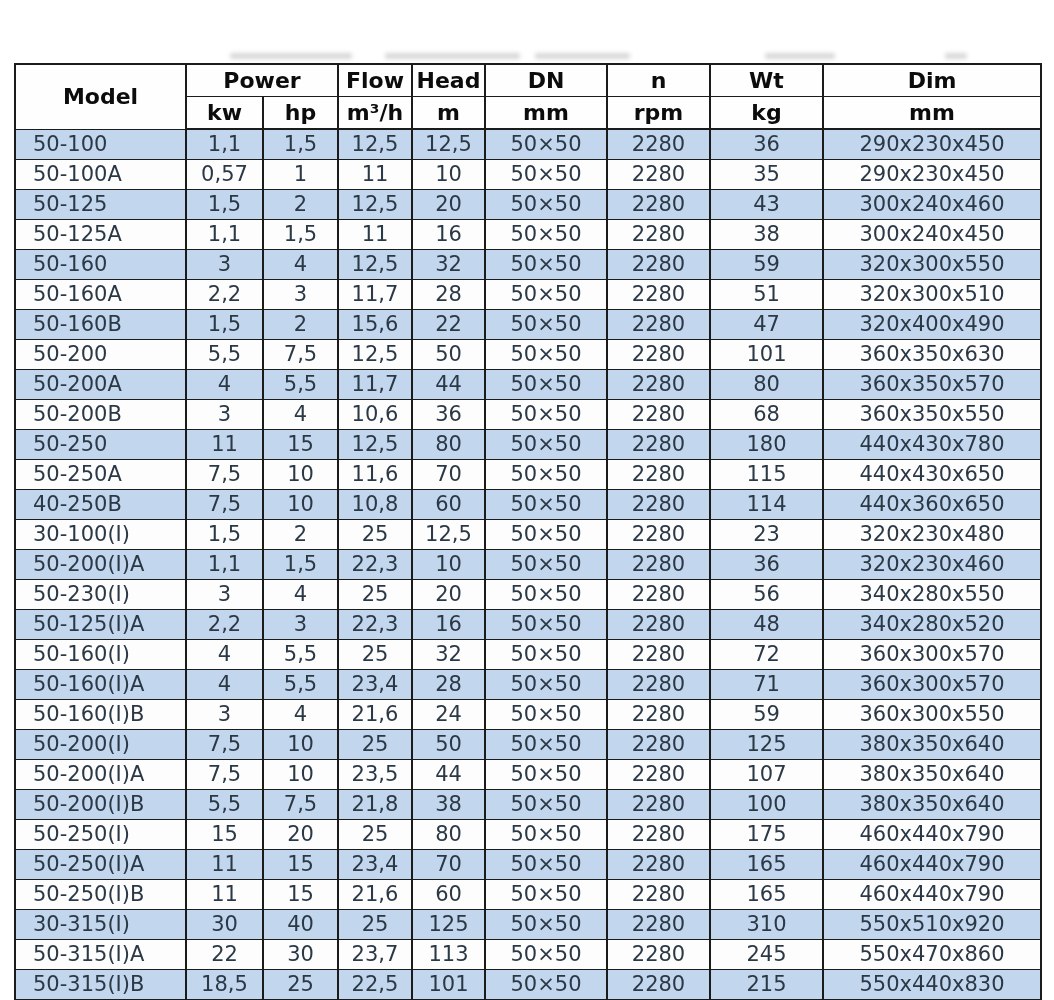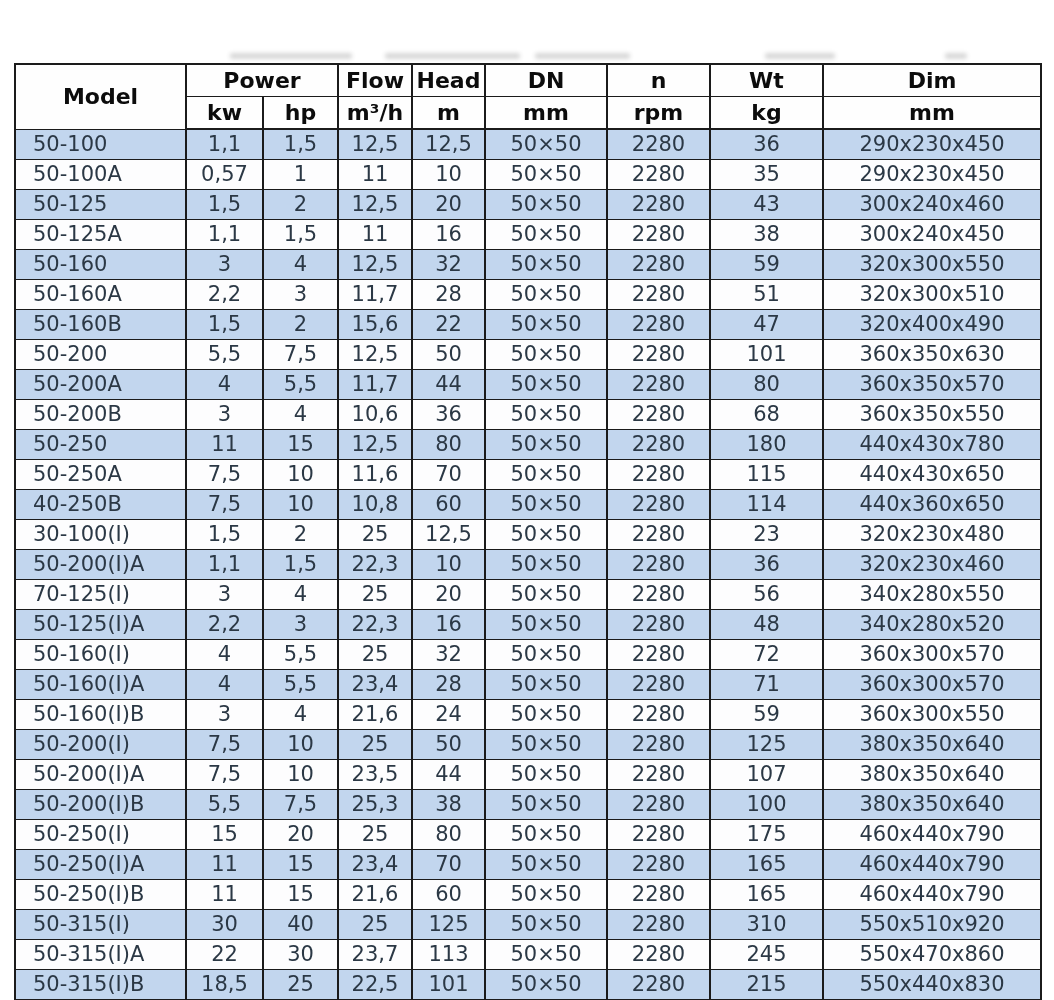--- a/index.html
+++ b/index.html
@@ -272,21 +272,21 @@
           <td>1,1</td>
           <td>1,5</td>
           <td>22,3</td>
           <td>10</td>
           <td>50×50</td>
           <td>2280</td>
           <td>36</td>
           <td>320x230x460</td>
         </tr>
         <tr>
-          <td class="model">70-125(I)</td>
+          <td class="model">50-230(I)</td>
           <td>3</td>
           <td>4</td>
           <td>25</td>
           <td>20</td>
           <td>50×50</td>
           <td>2280</td>
           <td>56</td>
           <td>340x280x550</td>
         </tr>
         <tr class="stripe">
@@ -352,21 +352,21 @@
           <td>44</td>
           <td>50×50</td>
           <td>2280</td>
           <td>107</td>
           <td>380x350x640</td>
         </tr>
         <tr class="stripe">
           <td class="model">50-200(I)B</td>
           <td>5,5</td>
           <td>7,5</td>
-          <td>25,3</td>
+          <td>21,8</td>
           <td>38</td>
           <td>50×50</td>
           <td>2280</td>
           <td>100</td>
           <td>380x350x640</td>
         </tr>
         <tr>
           <td class="model">50-250(I)</td>
           <td>15</td>
           <td>20</td>
@@ -393,21 +393,21 @@
           <td>11</td>
           <td>15</td>
           <td>21,6</td>
           <td>60</td>
           <td>50×50</td>
           <td>2280</td>
           <td>165</td>
           <td>460x440x790</td>
         </tr>
         <tr class="stripe">
-          <td class="model">50-315(I)</td>
+          <td class="model">30-315(I)</td>
           <td>30</td>
           <td>40</td>
           <td>25</td>
           <td>125</td>
           <td>50×50</td>
           <td>2280</td>
           <td>310</td>
           <td>550x510x920</td>
         </tr>
         <tr>

